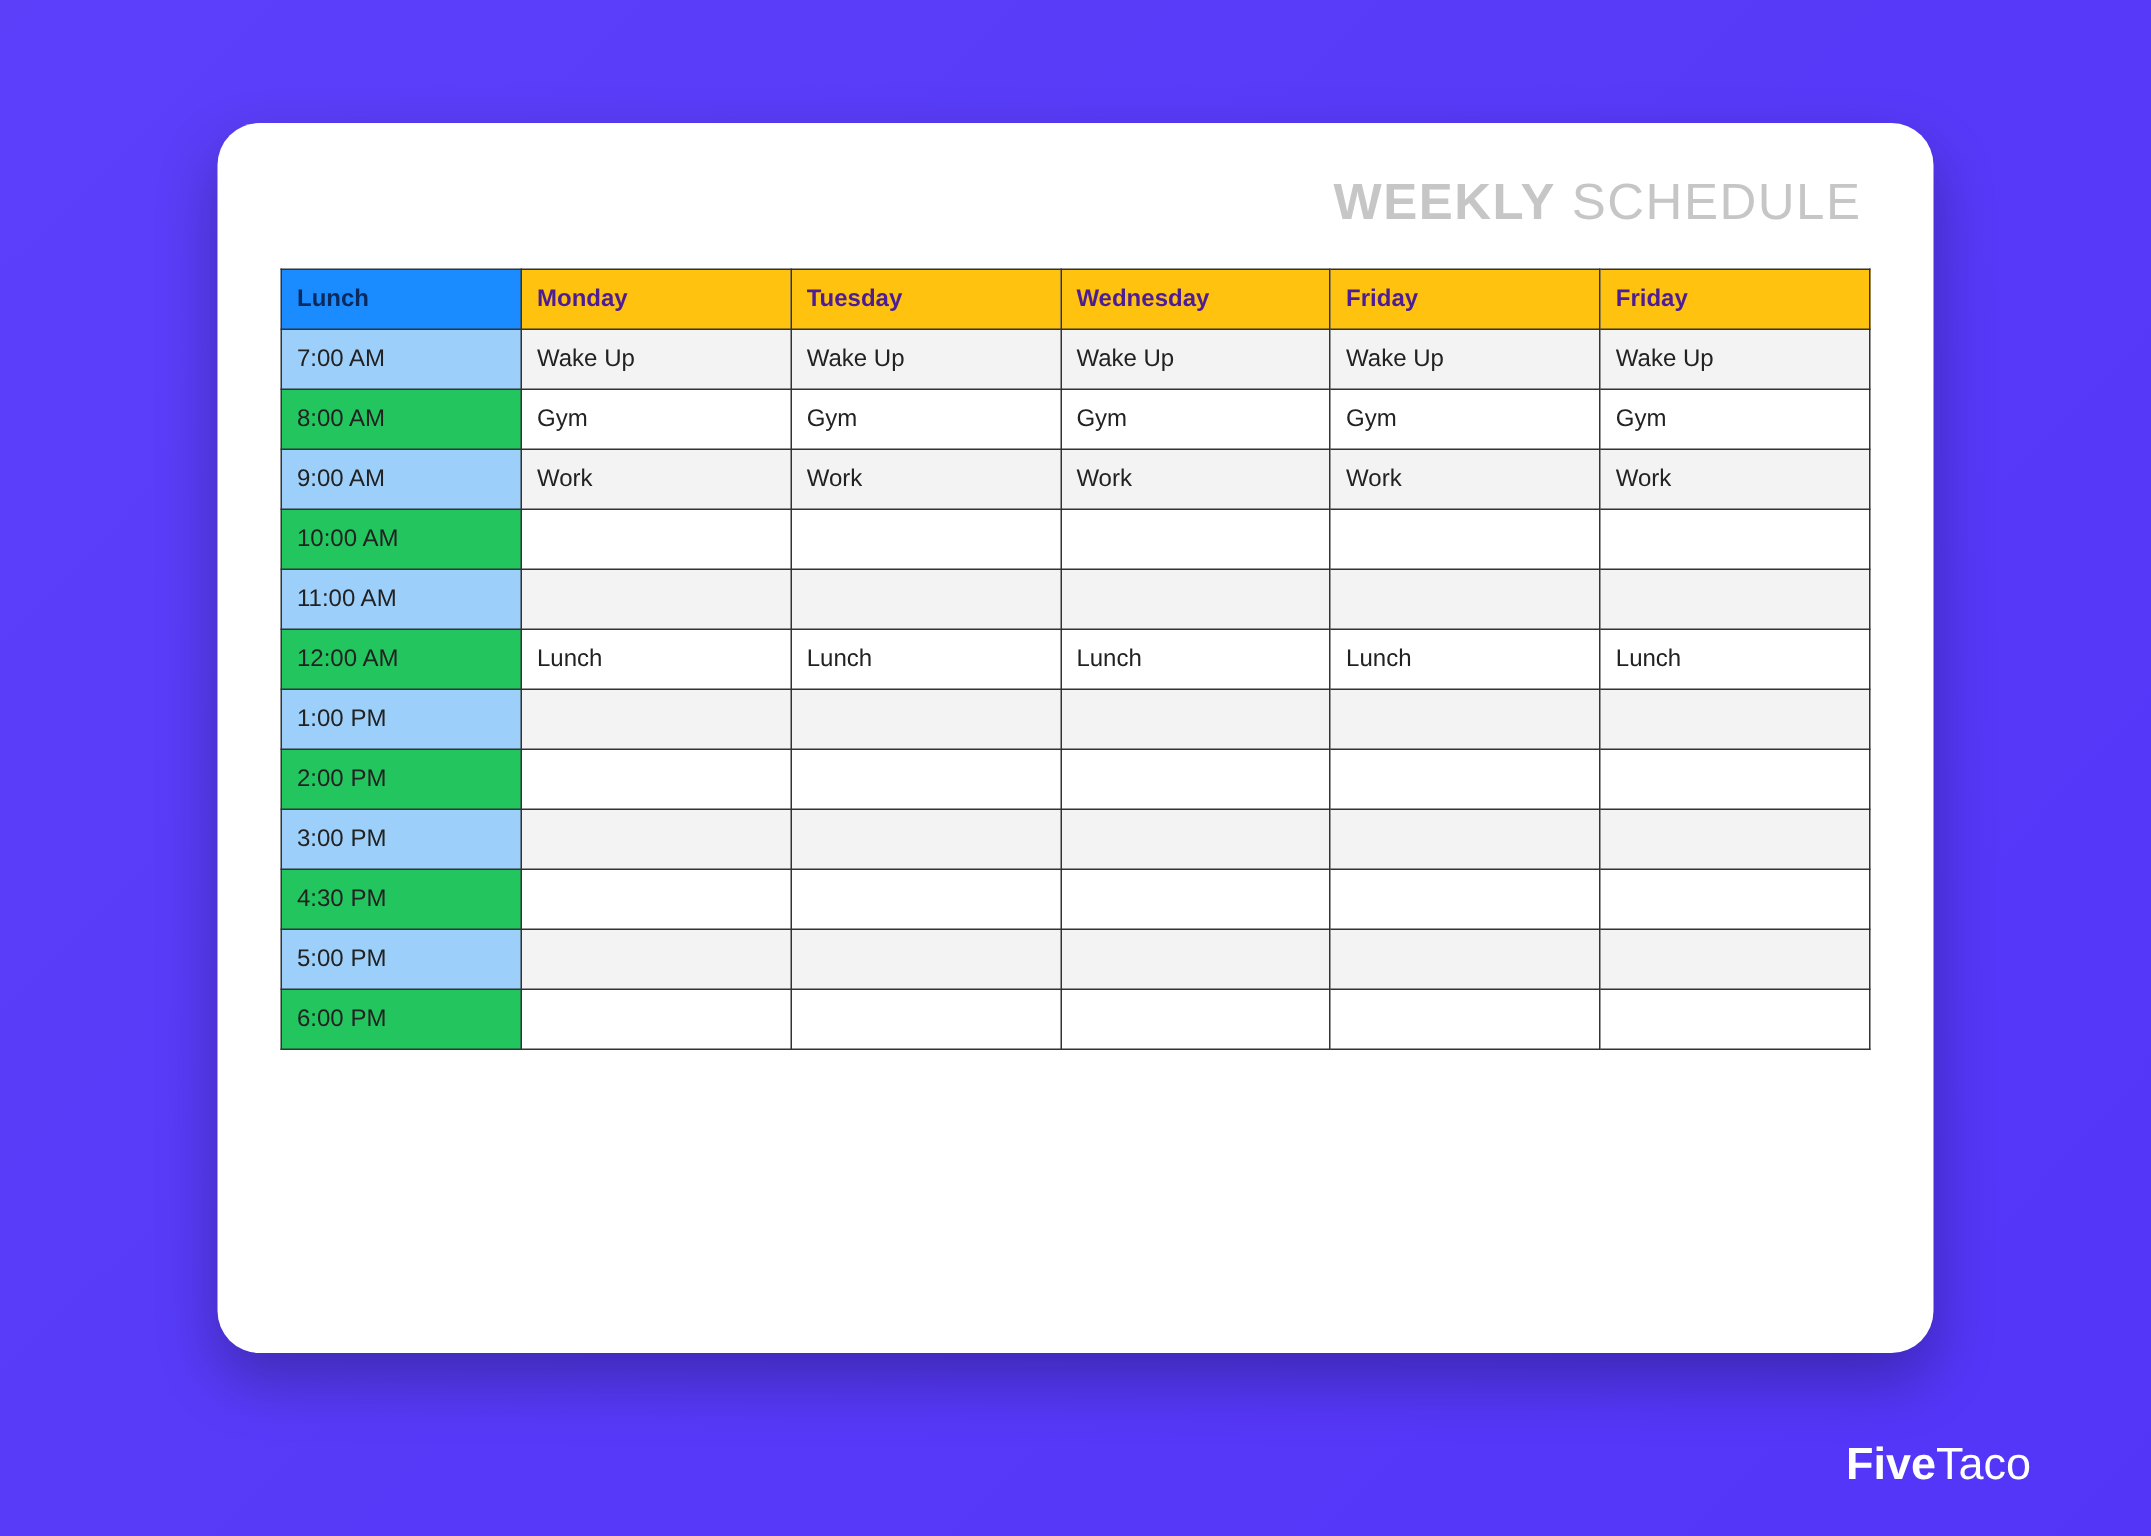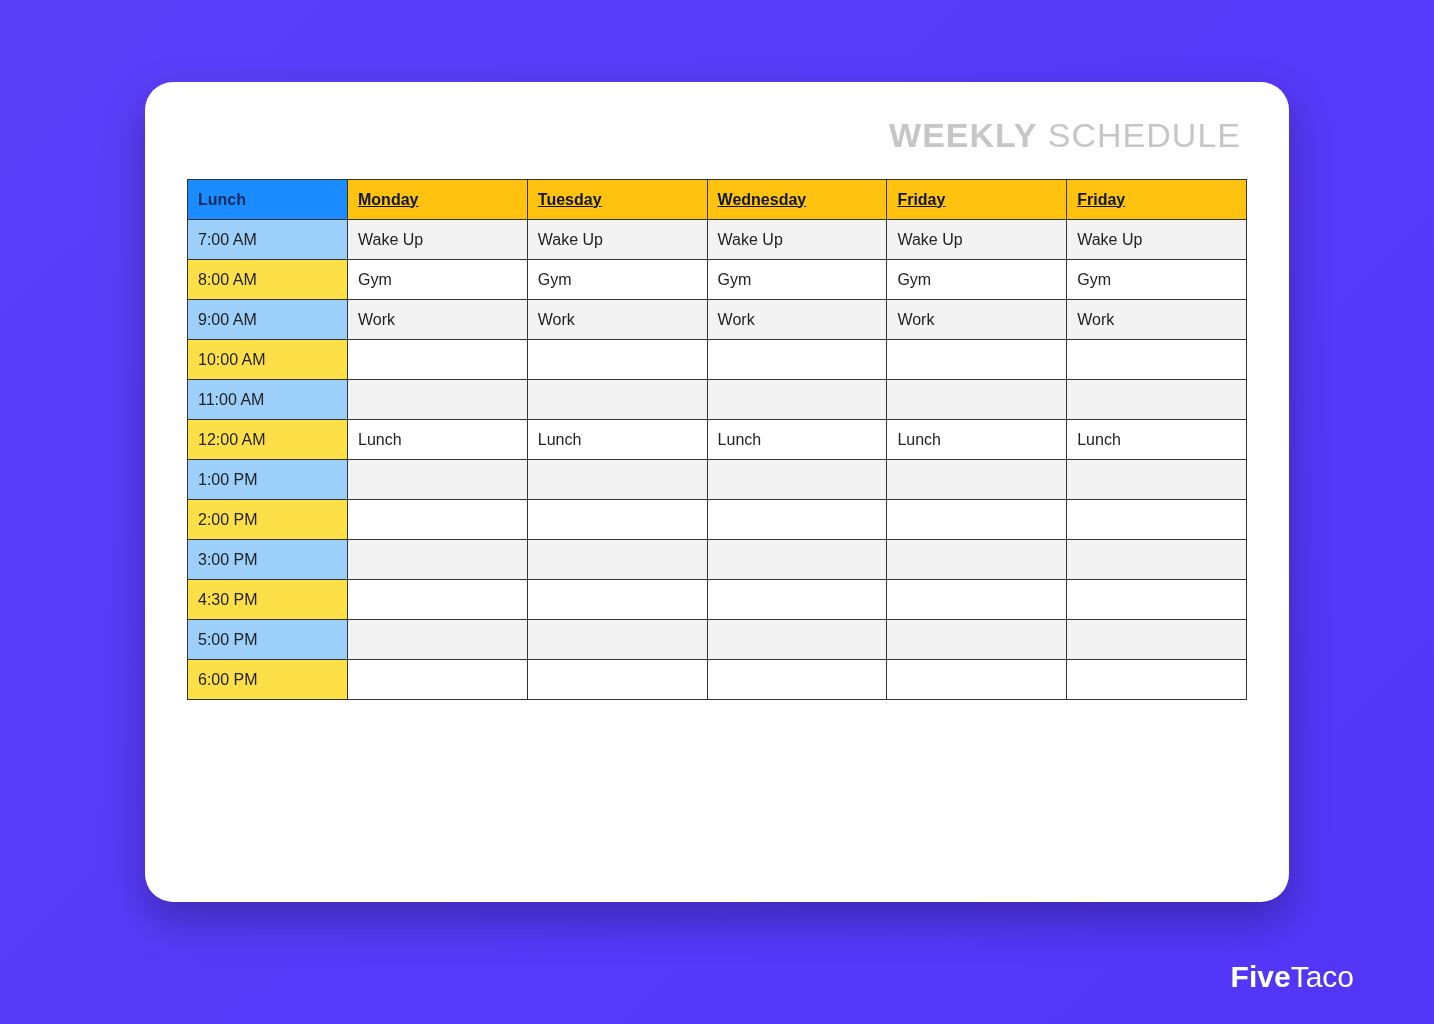--- a/index.html
+++ b/index.html
@@ -55,25 +55,24 @@
     th {
       font-weight: 700;
     }
     th.time-header {
       background: #1a8cff;
       color: #0a2a5e;
       width: 160px;
     }
     th.day-header {
       background: #ffc20e;
-      color: #0f172a;
-      text-decoration: underline;
+      color: #4c1d95;
     }
     td.time-cell {
-      background: #fde047;
+      background: #22c55e;
       color: #222;
       font-weight: 400;
     }
     td.data-cell {
       background: #ffffff;
       color: #222;
     }
     tbody tr:nth-child(odd) td.data-cell {
       background: #f3f3f3;
     }

